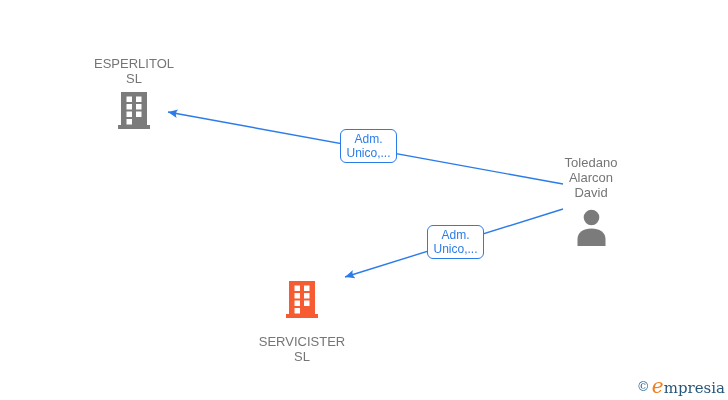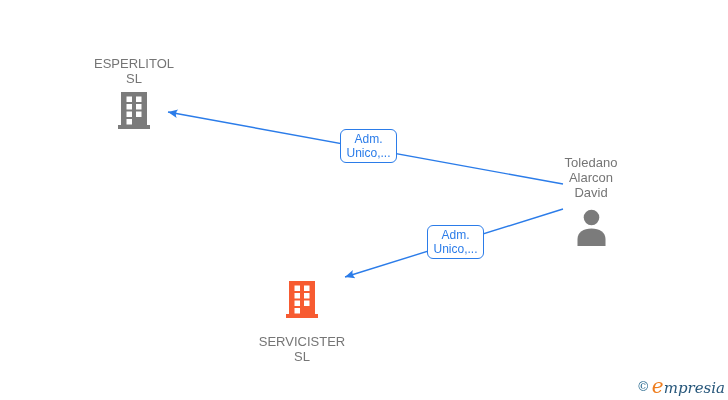--- a/index.html
+++ b/index.html
@@ -70,21 +70,20 @@
     vertical-align: 2px;
     margin-right: 2px;
   }
   .watermark .brand-e {
     color: #ee7d1e;
     font-style: italic;
     font-size: 20px;
   }
   .watermark .brand-rest {
     color: #26567a;
-    font-style: italic;
     font-size: 15px;
   }
 </style>
 </head>
 <body>
 
 <div class="canvas">
 
   <svg class="edges-layer" width="728" height="400" viewBox="0 0 728 400" xmlns="http://www.w3.org/2000/svg">
     <defs>

